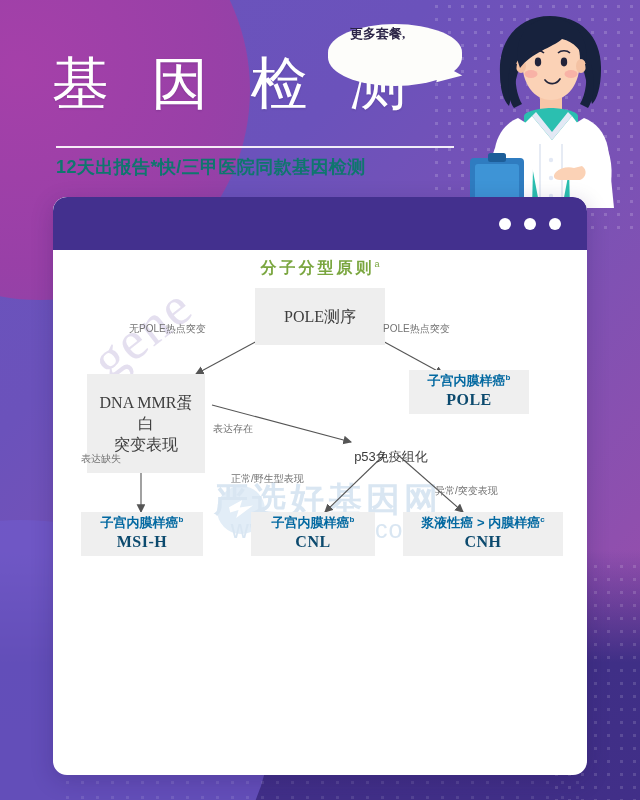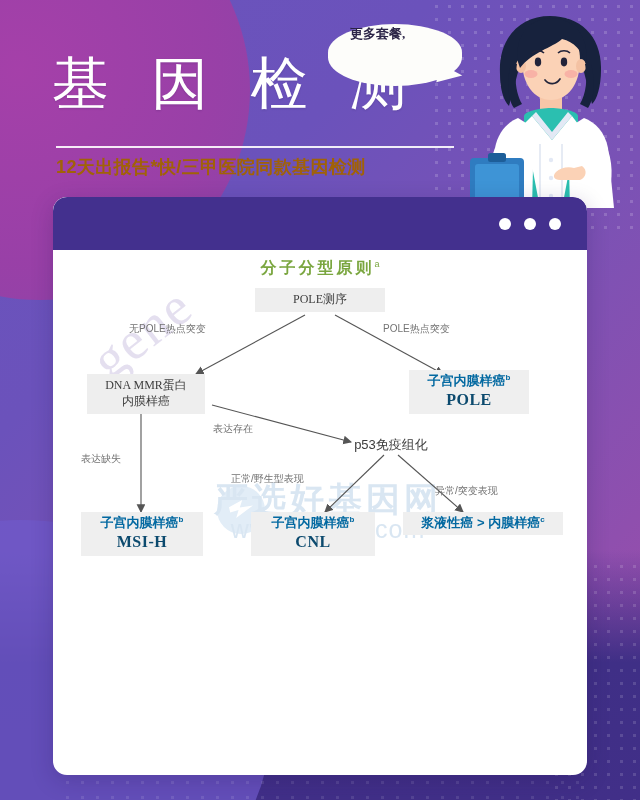--- a/index.html
+++ b/index.html
@@ -51,21 +51,21 @@
     color:#fff; font-weight:400;
     font-family:"Liberation Serif", serif;
     text-shadow:0 1px 2px rgba(40,20,80,.18);
   }
   .hero-rule{
     position:absolute; left:56px; top:146px; width:398px; height:2px;
     background:rgba(255,255,255,.9);
   }
   .hero-sub{
     position:absolute; left:56px; top:155px;
-    font-size:18px; font-weight:bold; color:#a16207; letter-spacing:.4px;
+    font-size:18px; font-weight:bold; color:#0f766e; letter-spacing:.4px;
     white-space:nowrap;
   }
 
   
   .bubble{
     position:absolute; left:328px; top:24px; width:134px; height:62px;
     background:#fdfdfa; border-radius:50%/46%;
     display:flex; flex-direction:column; justify-content:space-between;
     padding-left:22px;
   }
@@ -137,24 +137,24 @@
     position:absolute; left:0; top:8px; width:534px; text-align:center;
     font-size:16px; font-weight:bold; color:#7aa63f; letter-spacing:3px;
   }
   .flow-title sup{ font-size:9px; font-weight:normal; letter-spacing:0; }
 
   .node{
     position:absolute; background:#eeeeee; text-align:center;
     font-family:"Liberation Serif", serif;
     color:#3d3d3d; line-height:1.32;
   }
-  .node-plain{ font-size:12px; padding:4px 10px; }
+  .node-plain{ font-size:16px; padding:18px 10px; }
   .node-bare{
     position:absolute; text-align:center; font-size:13px; color:#3d3d3d;
-    font-family:"Liberation Sans", sans-serif; background:transparent;
+    font-family:"Liberation Sans", sans-serif; background:transparent;margin-top:12px;
   }
   .res{
     position:absolute; background:#efefef; text-align:center;
     padding:3px 8px; line-height:1.3;
   }
   .res .cn{
     font-size:13px; font-weight:bold; color:#0369a1;
     font-family:"Liberation Sans", sans-serif; white-space:nowrap;
   }
   .res .cn sup{ font-size:8px; }
@@ -278,41 +278,42 @@
         <path d="M159 155 L298 192" stroke="#555" stroke-width="1.1" fill="none" marker-end="url(#ar)"></path>
 
         <path d="M331 205 L272 262" stroke="#555" stroke-width="1.1" fill="none" marker-end="url(#ar)"></path>
 
         <path d="M345 205 L410 262" stroke="#555" stroke-width="1.1" fill="none" marker-end="url(#ar)"></path>
       </svg>
 
       <div class="node node-plain" style="left:202px; top:38px; width:130px;">POLE测序</div>
 
       <div class="node node-plain" style="left:34px; top:124px; width:118px; white-space:pre-line;">DNA MMR蛋白
-内膜样癌</div>
+突变表现</div>
 
       <div class="node-bare" style="left:288px; top:186px; width:100px;">p53免疫组化</div>
 
       <div class="res" style="left:356px; top:120px; width:120px;">
         <div class="cn"><span>子宫内膜样癌</span><sup>b</sup></div>
         <div class="en">POLE</div>
       </div>
 
       <div class="res" style="left:28px; top:262px; width:122px;">
         <div class="cn"><span>子宫内膜样癌</span><sup>b</sup></div>
         <div class="en">MSI-H</div>
       </div>
 
       <div class="res" style="left:198px; top:262px; width:124px;">
         <div class="cn"><span>子宫内膜样癌</span><sup>b</sup></div>
         <div class="en">CNL</div>
       </div>
 
       <div class="res" style="left:350px; top:262px; width:160px;">
         <div class="cn"><span>浆液性癌 &gt; 内膜样癌</span><sup>c</sup></div>
+        <div class="en">CNH</div>
       </div>
 
       <div class="elabel" style="left:76px; top:72px;">无POLE热点突变</div>
       <div class="elabel" style="left:330px; top:72px;">POLE热点突变</div>
       <div class="elabel" style="left:28px; top:202px;">表达缺失</div>
       <div class="elabel" style="left:160px; top:172px;">表达存在</div>
       <div class="elabel" style="left:178px; top:222px;">正常/野生型表现</div>
       <div class="elabel" style="left:382px; top:234px;">异常/突变表现</div>
 
     </div>

